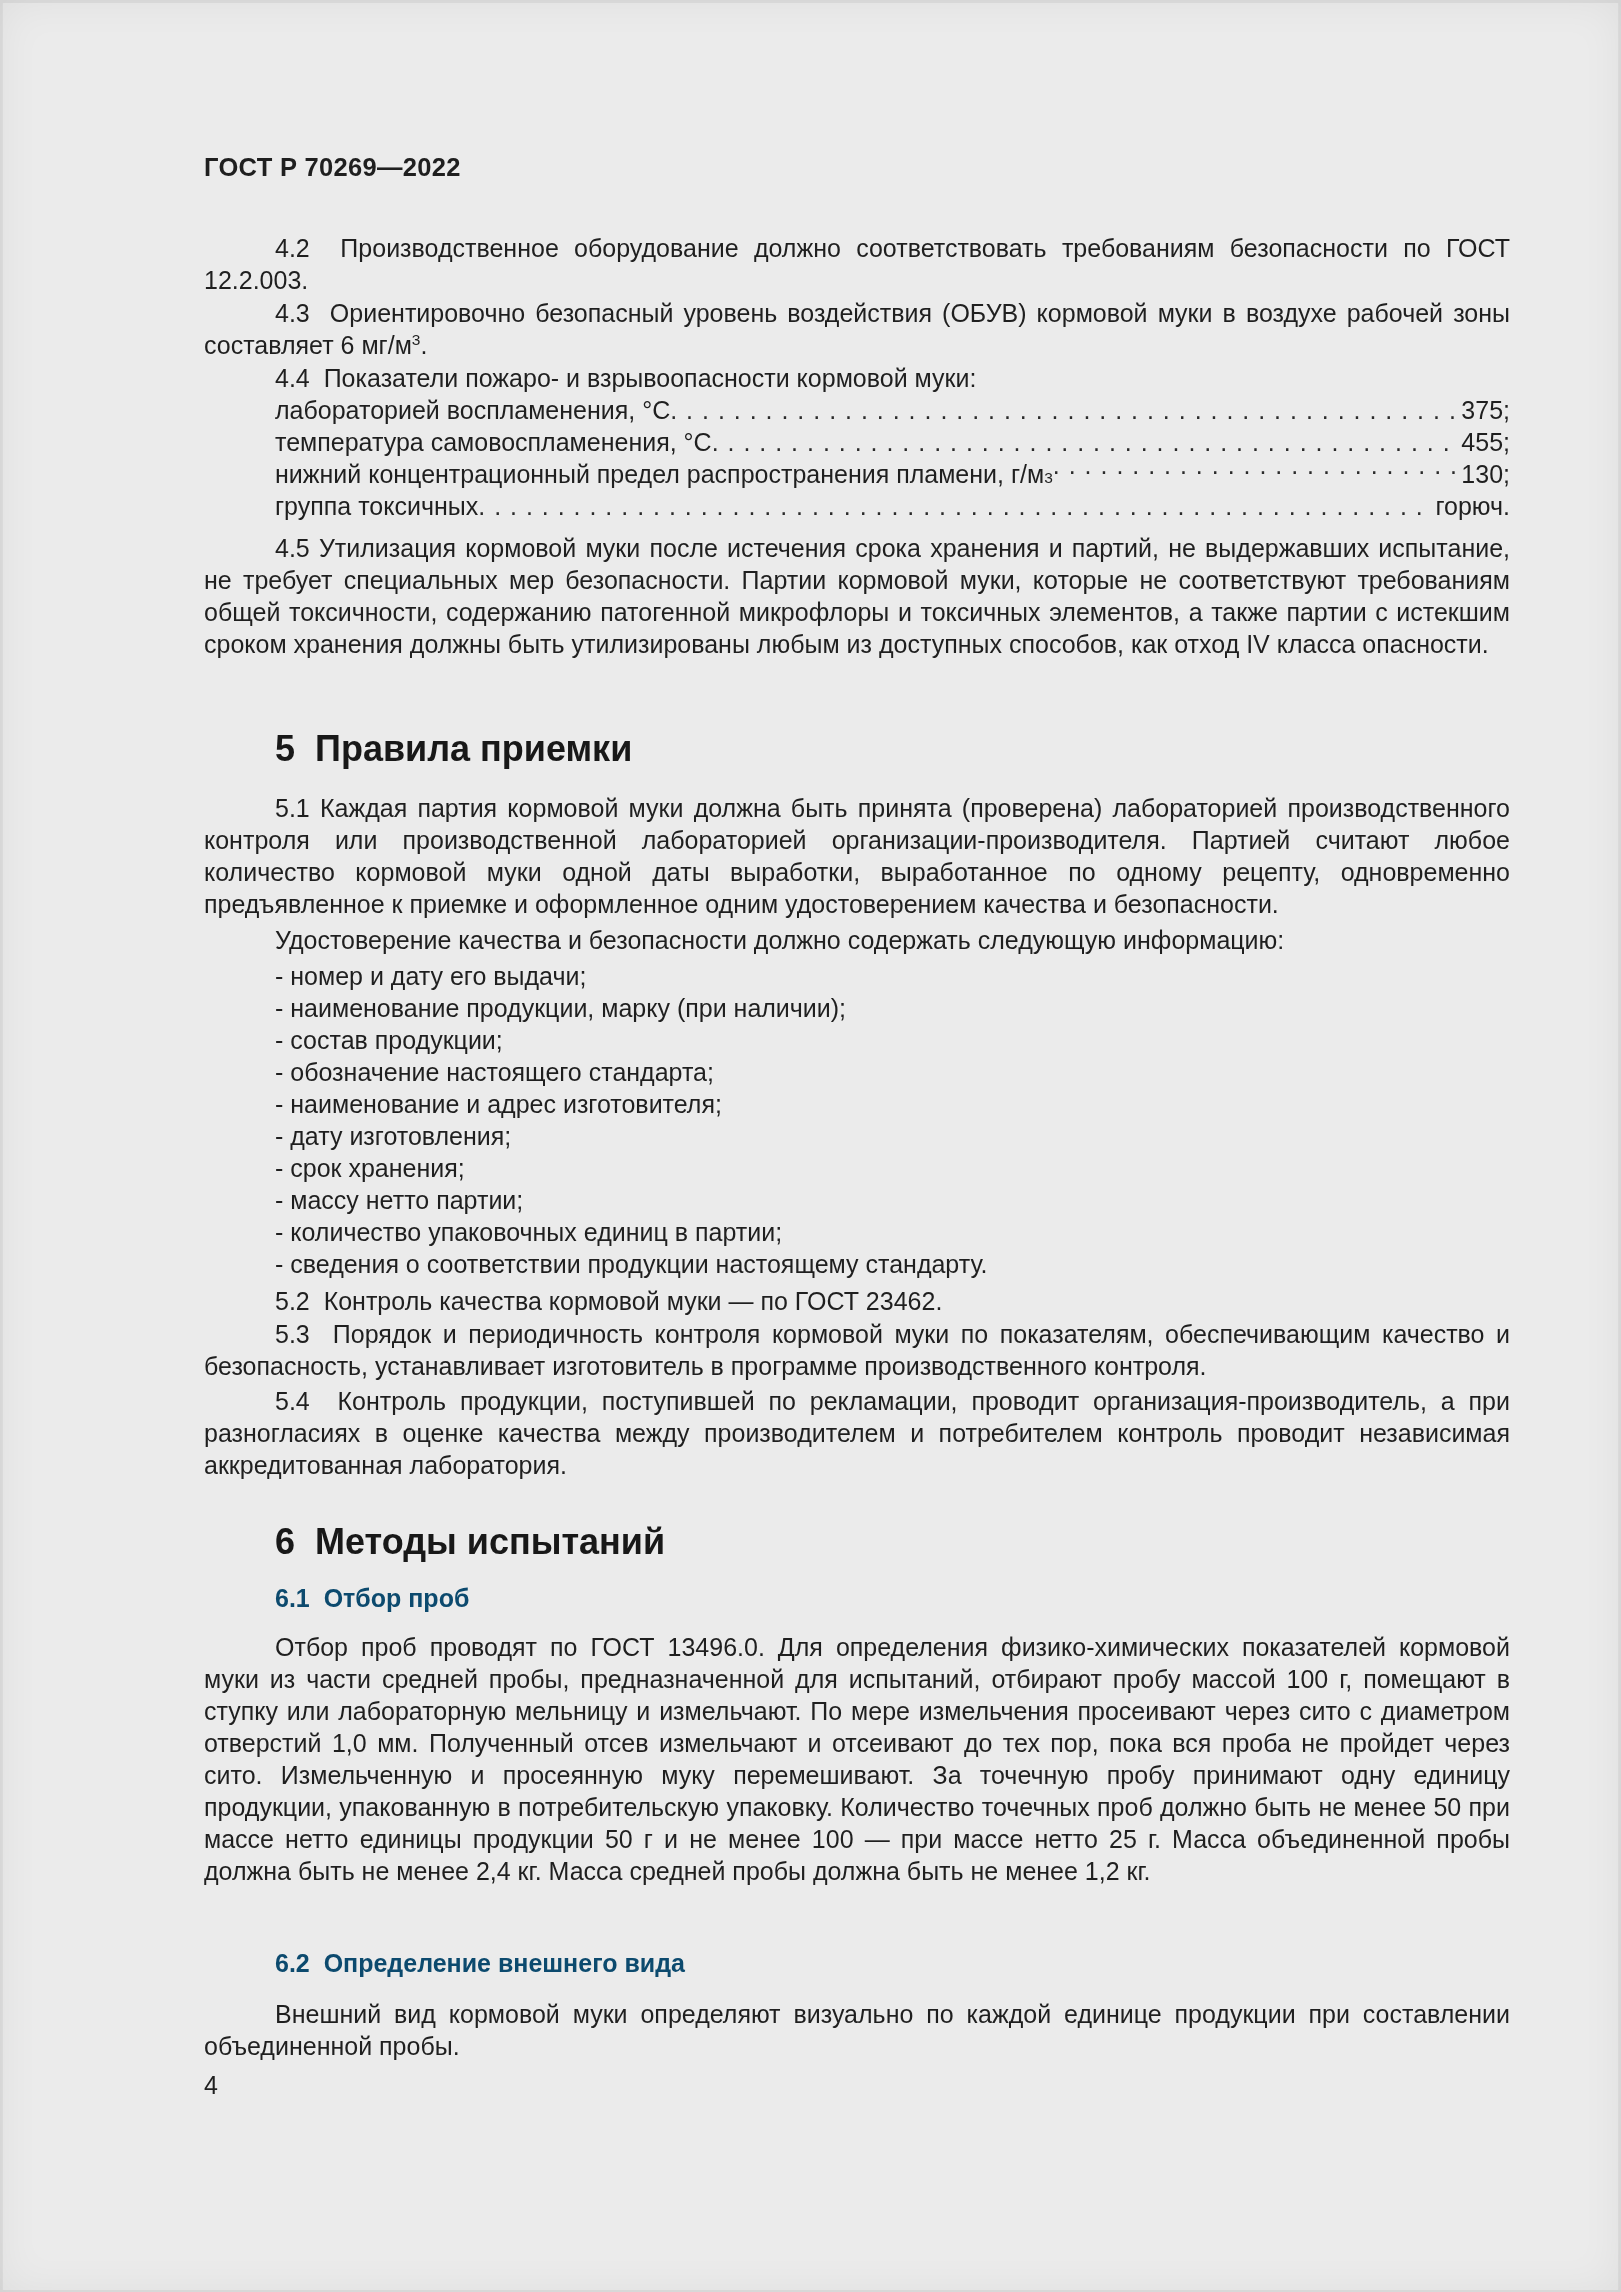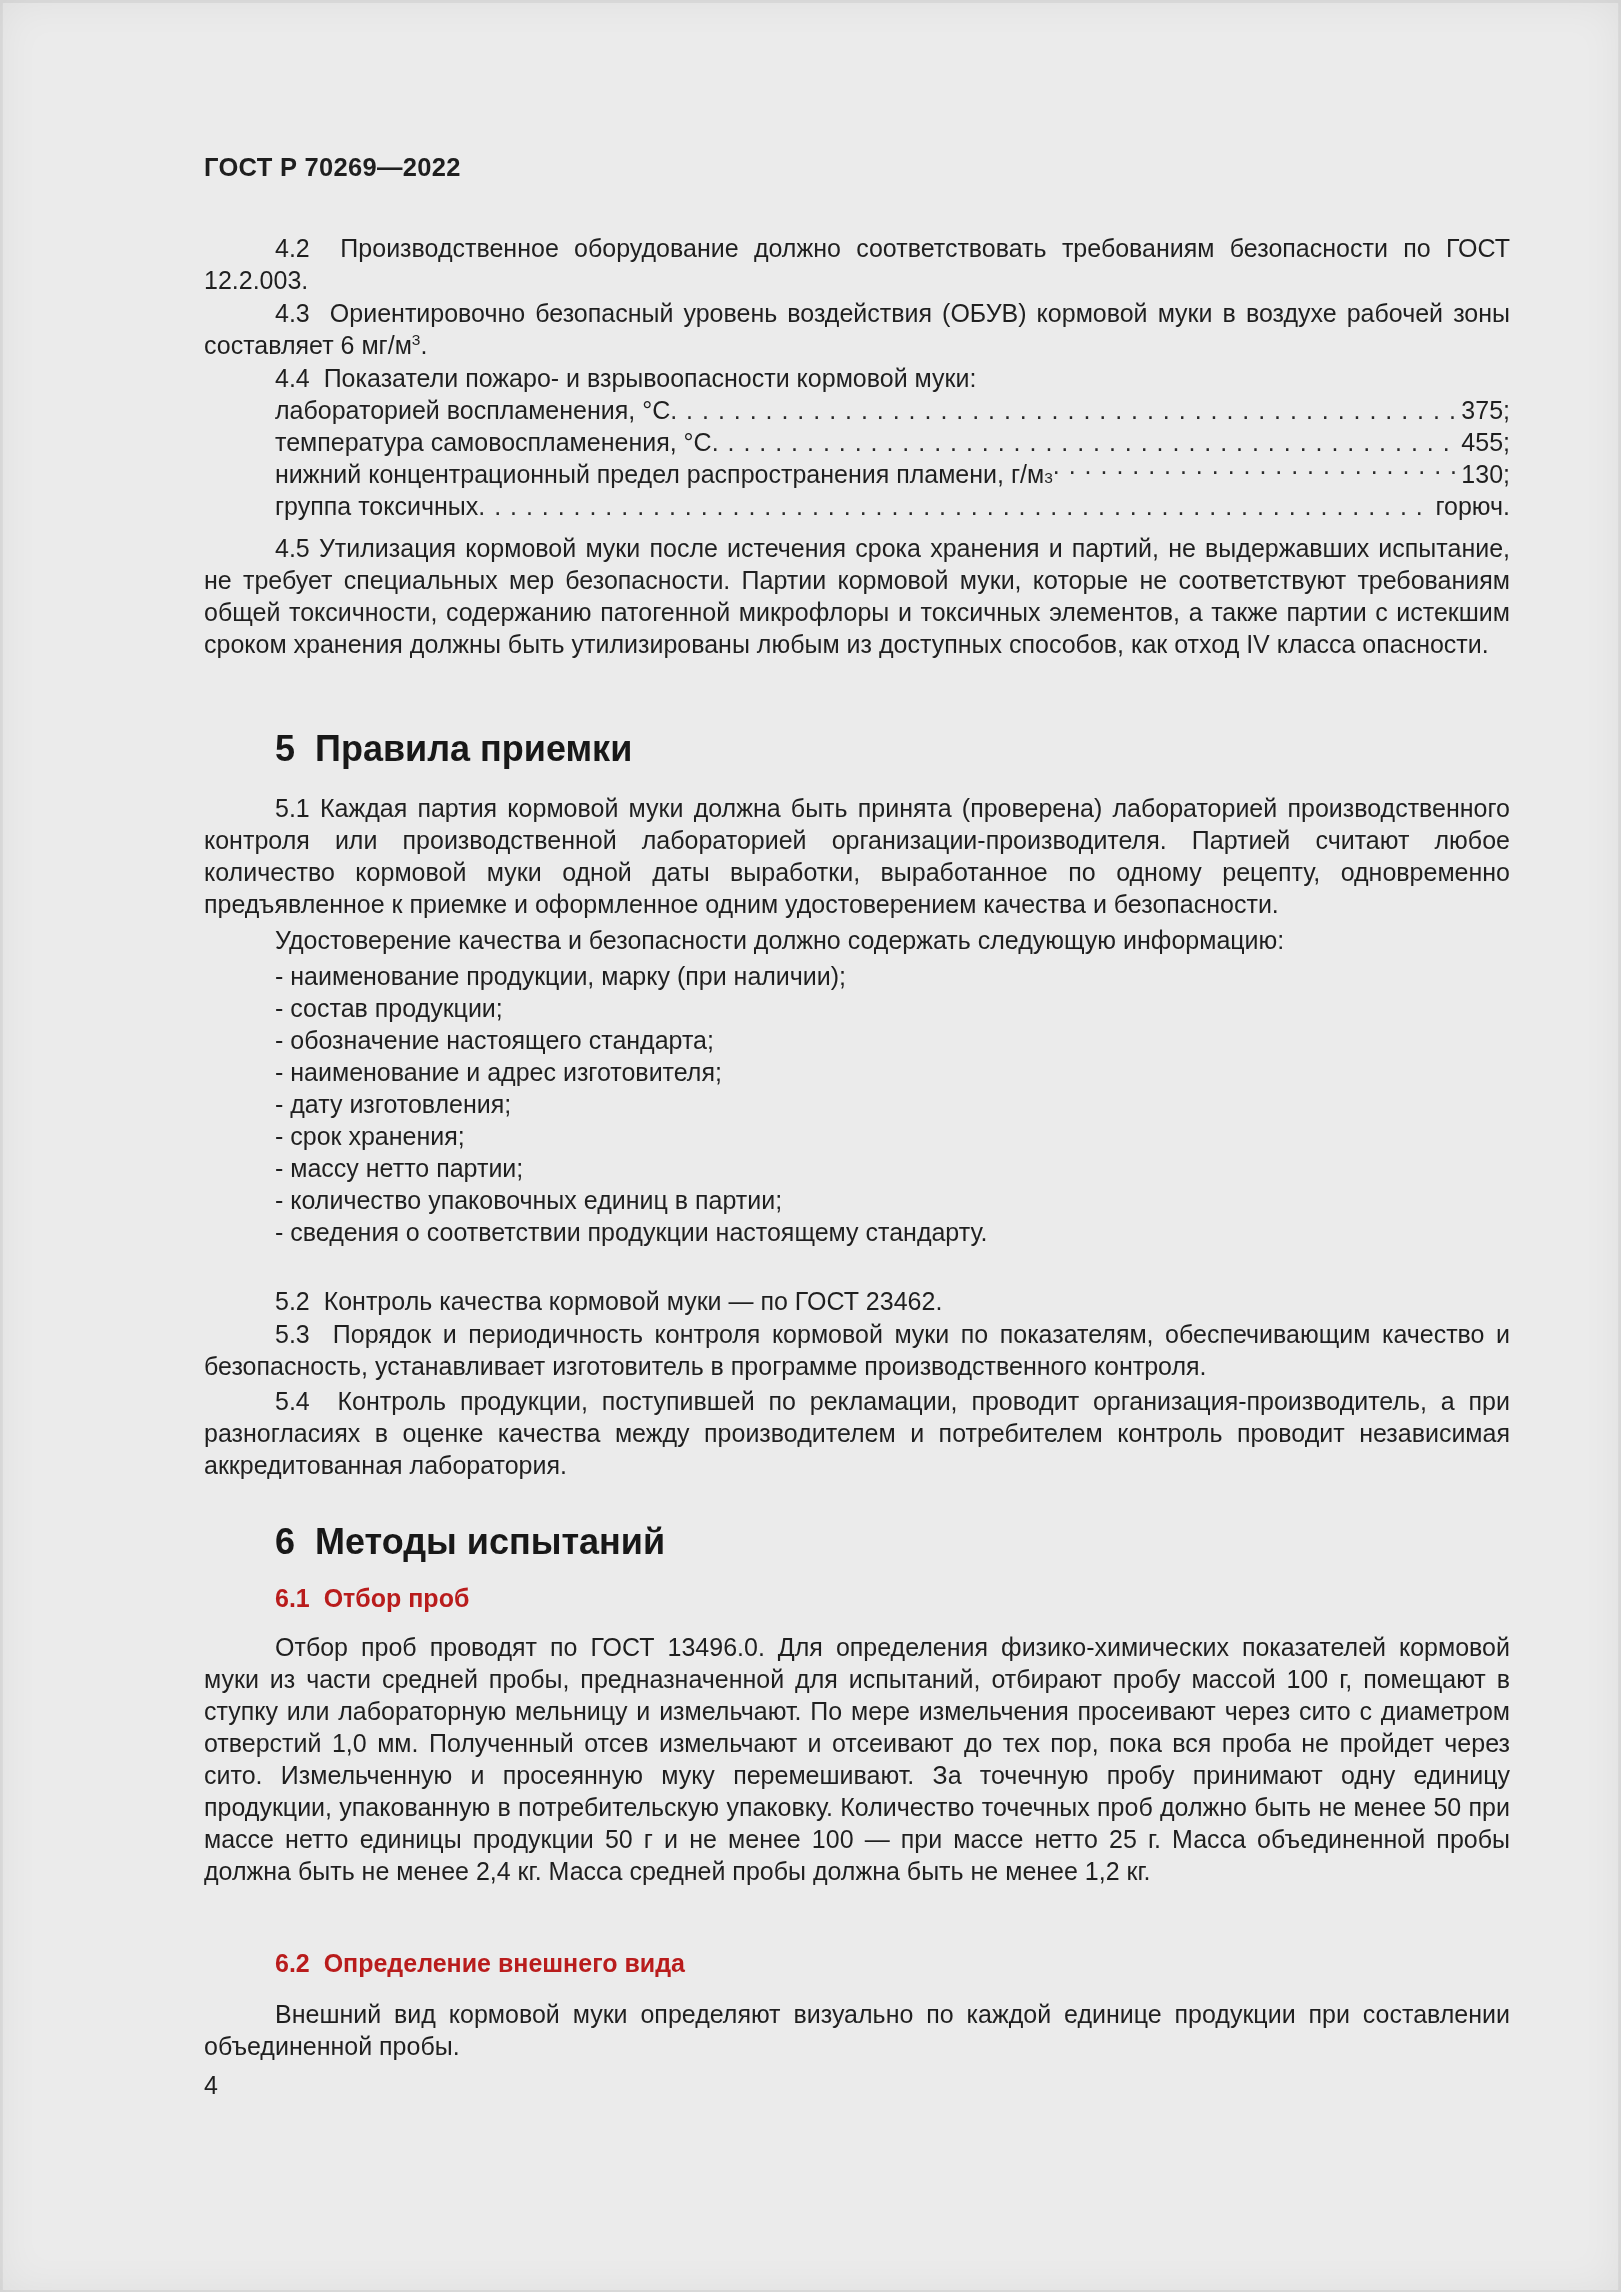--- a/index.html
+++ b/index.html
@@ -38,21 +38,21 @@
     font-size: 36px;
     line-height: 39px;
     padding-left: 71px;
     color: #181818;
   }
   .h3 {
     font-weight: bold;
     font-size: 25px;
     line-height: 32px;
     padding-left: 71px;
-    color: #b91c1c;
+    color: #0c4a6e;
   }
   .sup { vertical-align: super; font-size: 0.62em; line-height: 0; }
   .spec-row {
     display: flex;
     align-items: baseline;
     padding-left: 71px;
     font-size: 25px;
     line-height: 32px;
   }
   .spec-label { white-space: nowrap; }
@@ -105,20 +105,21 @@
 
   <p class="abs body-text indent" style="top:532px">4.5&nbsp;Утилизация кормовой муки после истечения срока хранения и партий, не выдержавших испытание, не требует специальных мер безопасности. Партии кормовой муки, которые не соответствуют требованиям общей токсичности, содержанию патогенной микрофлоры и токсичных элементов, а также партии с истекшим сроком хранения должны быть утилизированы любым из доступных способов, как отход IV класса опасности.</p>
 
   <div class="abs h2" style="top:729px">5&nbsp; Правила приемки</div>
 
   <p class="abs body-text indent" style="top:792px">5.1&nbsp;Каждая партия кормовой муки должна быть принята (проверена) лабораторией производственного контроля или производственной лабораторией организации-производителя. Партией считают любое количество кормовой муки одной даты выработки, выработанное по одному рецепту, одновременно предъявленное к приемке и оформленное одним удостоверением качества и безопасности.</p>
 
   <p class="abs body-text indent" style="top:924px">Удостоверение качества и безопасности должно содержать следующую информацию:</p>
 
   <div class="abs body-text list" style="top:960px; padding-left:71px; box-sizing:border-box;">
+    <p>- номер и дату его выдачи;</p>
     <p>- наименование продукции, марку (при наличии);</p>
     <p>- состав продукции;</p>
     <p>- обозначение настоящего стандарта;</p>
     <p>- наименование и адрес изготовителя;</p>
     <p>- дату изготовления;</p>
     <p>- срок хранения;</p>
     <p>- массу нетто партии;</p>
     <p>- количество упаковочных единиц в партии;</p>
     <p>- сведения о соответствии продукции настоящему стандарту.</p>
   </div>

